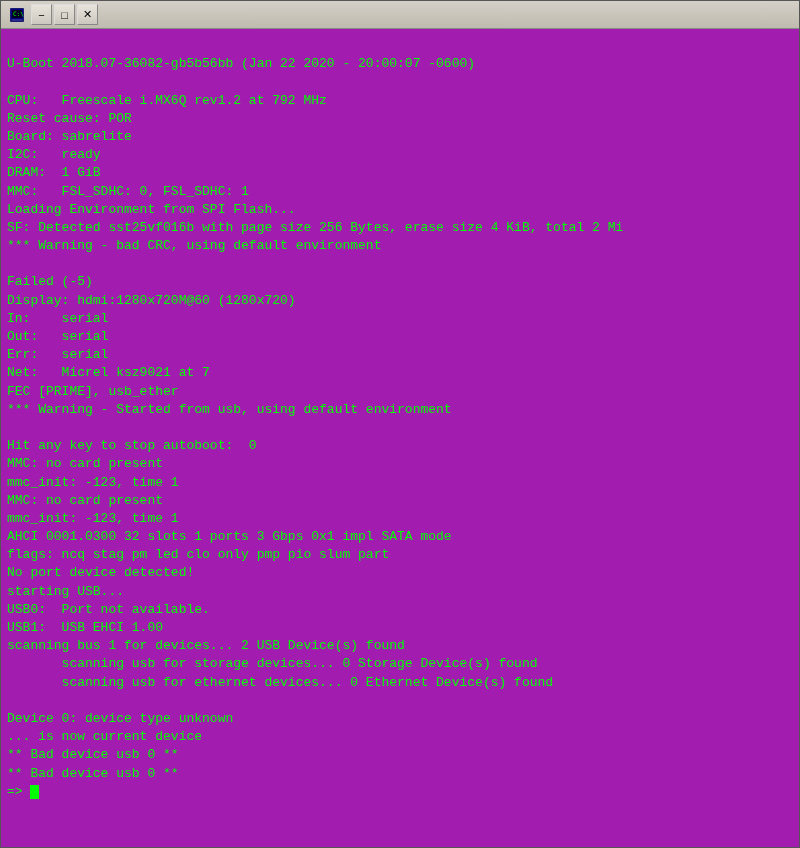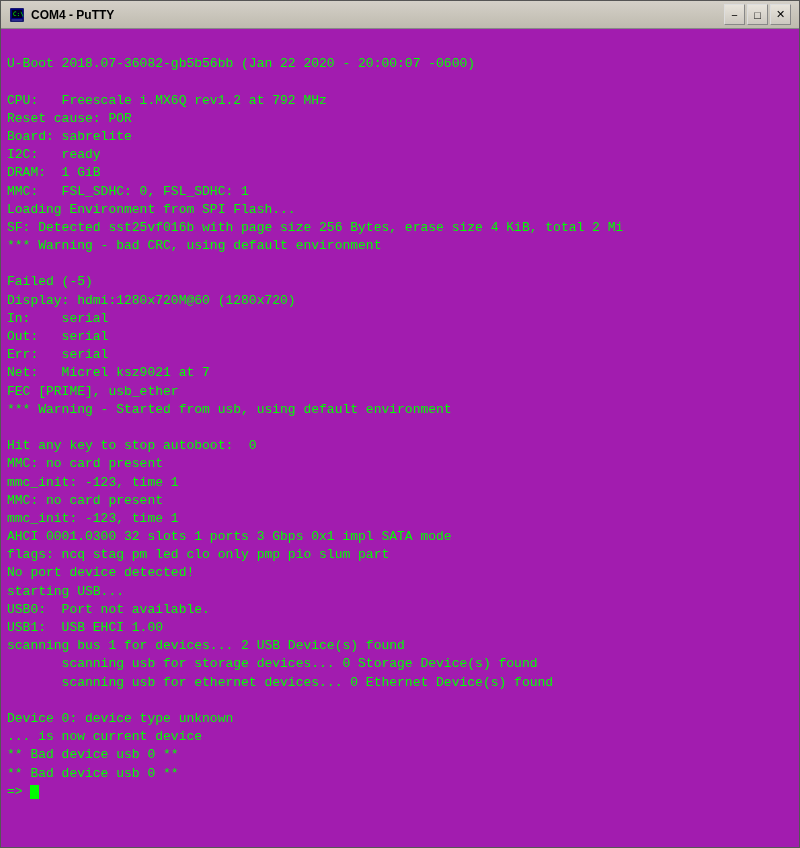--- a/index.html
+++ b/index.html
@@ -106,21 +106,20 @@
   <div class="title-bar">
     <div class="title-bar-icon">
       <svg viewBox="0 0 16 16" xmlns="http://www.w3.org/2000/svg">
         <rect x="1" y="1" width="14" height="14" fill="#1a1a6e" rx="1"></rect>
         <rect x="2" y="2" width="12" height="10" fill="#000080"></rect>
         <rect x="3" y="3" width="10" height="8" fill="#000020"></rect>
         <rect x="3" y="12" width="10" height="2" fill="#2a2a8e"></rect>
         <text x="4" y="9" font-size="6" fill="#00ff00" font-family="monospace">C:\</text>
       </svg>
     </div>
-    <span class="title-bar-text">COM4 - PuTTY</span>
     <div class="title-bar-buttons">
       <div class="tb-btn">−</div>
       <div class="tb-btn">□</div>
       <div class="tb-btn close-btn">✕</div>
     </div>
   </div>
   <div class="terminal" id="terminal-content">
 U-Boot 2018.07-36082-gb5b56bb (Jan 22 2020 - 20:00:07 -0600)
 
 CPU:   Freescale i.MX6Q rev1.2 at 792 MHz

